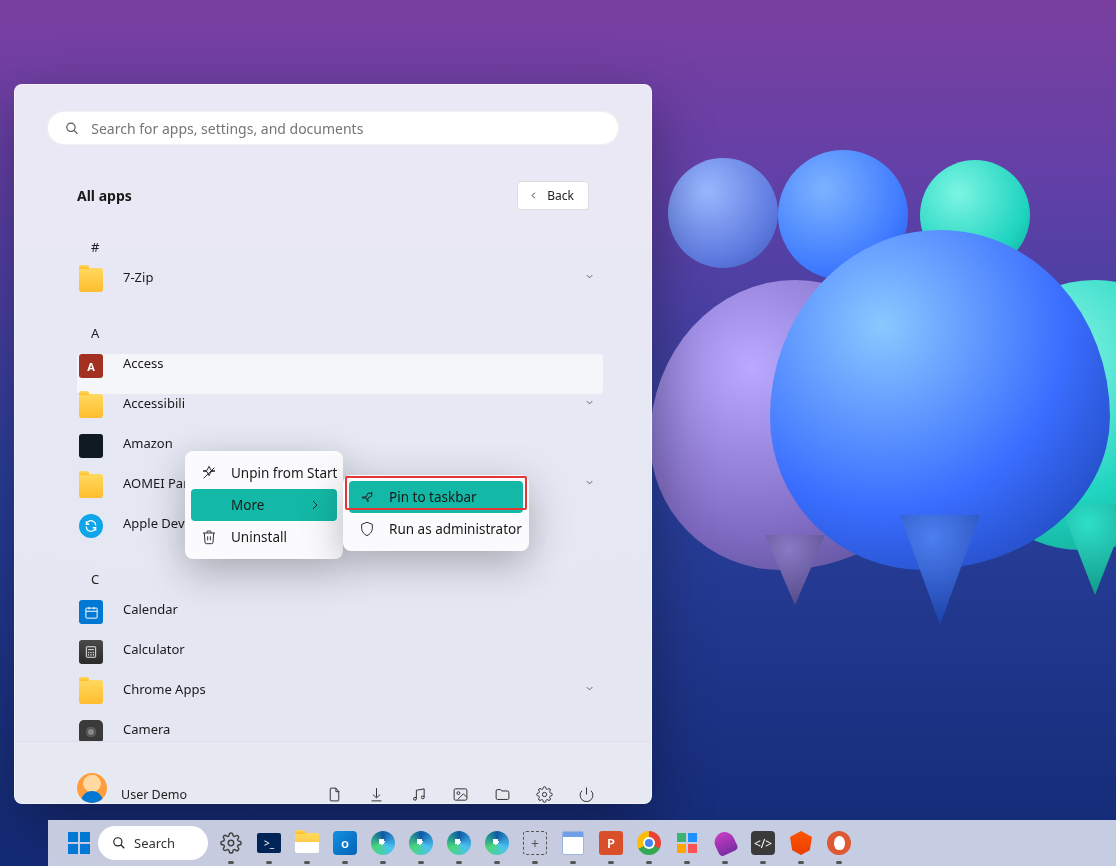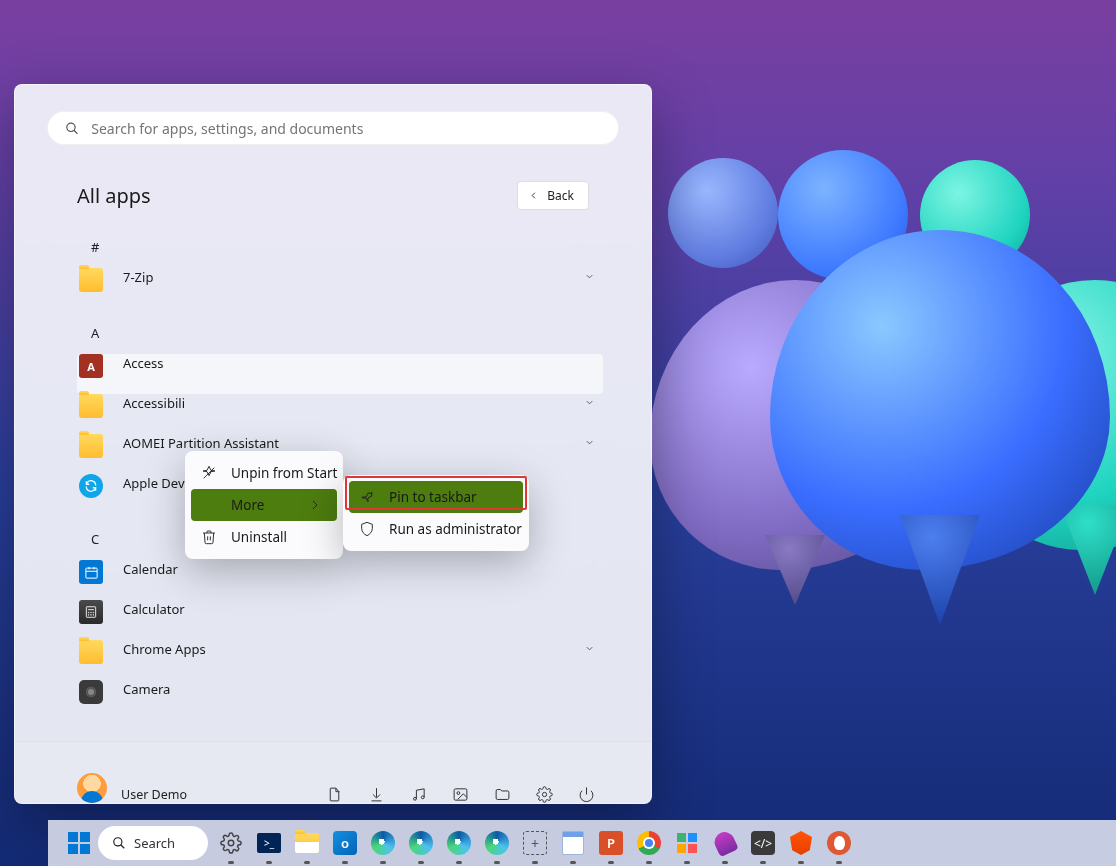--- a/index.html
+++ b/index.html
@@ -36,21 +36,21 @@
   }
   .search-box {
     margin: 26px 32px 0 32px; height: 34px; background: #fff; border-radius: 18px;
     display: flex; align-items: center; padding: 0 18px; gap: 12px; font-size: 14px; color: #666;
     box-shadow: inset 0 0 0 1px rgba(0,0,0,0.06);
   }
   .search-box svg { width: 15px; height: 15px; stroke: #555; }
   .apps-header {
     margin: 36px 62px 4px 62px; display: flex; align-items: center; justify-content: space-between;
   }
-  .apps-header h2 { font-size: 20px; font-weight: 400; color: #1a1a1a; }
+  .apps-header h2 { font-size: 14px; font-weight: 700; color: #1a1a1a; }
   .back-btn {
     display: inline-flex; align-items: center; gap: 8px; font-size: 12px; color: #222;
     background: #fff; border: 1px solid #ddd; border-radius: 4px; padding: 5px 14px 5px 10px; cursor: pointer;
   }
   .back-btn svg { width: 11px; height: 11px; stroke: #222; }
 
   .apps-list { flex: 1; overflow: hidden; padding: 4px 48px 0 62px; position: relative; }
   .letter-header { font-size: 13px; font-weight: 400; color: #222; padding: 16px 0 12px 14px; }
   .letter-header.first { padding-top: 20px; }
   .app-row {
@@ -93,21 +93,21 @@
 
   
   .ctx {
     position:absolute; background:#fbfbfd; border-radius:8px; box-shadow: 0 12px 40px rgba(0,0,0,0.28);
     padding:6px; font-size:13.5px; color:#1a1a1a;
   }
   .ctx-item {
     display:flex; align-items:center; gap:14px; height:32px; padding: 0 14px 0 10px;
     border-radius:4px; cursor:pointer; white-space:nowrap;
   }
-  .ctx-item:hover, .ctx-item.hover { background:#4d7c0f;gap:14px; }
+  .ctx-item:hover, .ctx-item.hover { background:#14b8a6;gap:14px; }
   .ctx-item svg { width:16px; height:16px; stroke:#222; fill:none; stroke-width:1.4; flex-shrink:0; }
   .ctx-item .chev { margin-left:auto; }
   .ctx1 { left:170px; top:358px; width:158px;margin-top:8px; }
   .ctx2 { left:328px; top:390px; width:186px; }
   .highlight-box { position:absolute; border:2.5px solid #e03636; border-radius:2px; pointer-events:none; }
   .hb { left:330px; top:391px; width:182px; height:34px; }
 
   
   .taskbar {
     position:absolute; left:0; bottom:0; width:100%; height:46px;
@@ -206,20 +206,24 @@
     </div>
 
     <div class="app-row">
       <div class="app-icon ic-folder"></div>
       <span>Accessibili</span>
       <span class="expand"><svg viewBox="0 0 24 24" fill="none" stroke-width="2">
             <polyline points="6 9 12 15 18 9"></polyline>
           </svg></span>
     </div>
 
+    <div class="app-row">
+      <div class="app-icon ic-amazon"></div>
+      <span>Amazon</span>
+    </div>
 
     <div class="app-row">
       <div class="app-icon ic-folder"></div>
       <span>AOMEI Partition Assistant</span>
       <span class="expand"><svg viewBox="0 0 24 24" fill="none" stroke-width="2">
             <polyline points="6 9 12 15 18 9"></polyline>
           </svg></span>
     </div>
 
     <div class="app-row">

